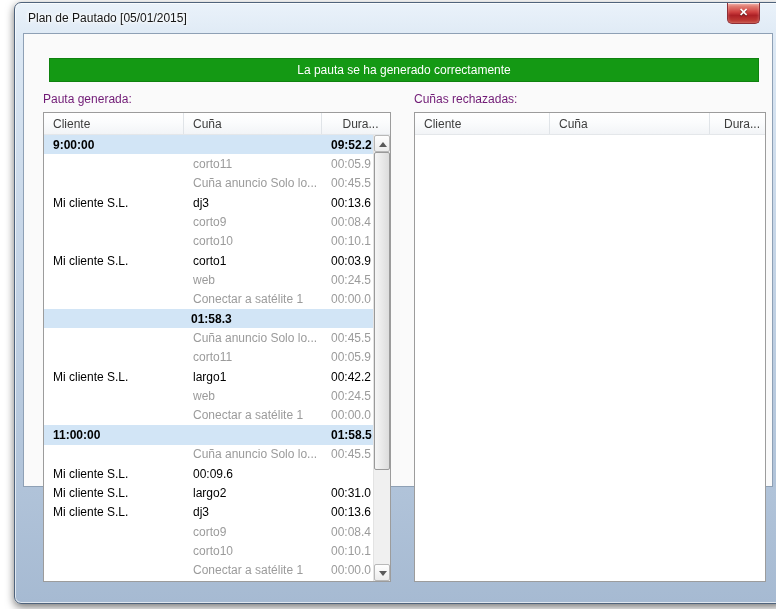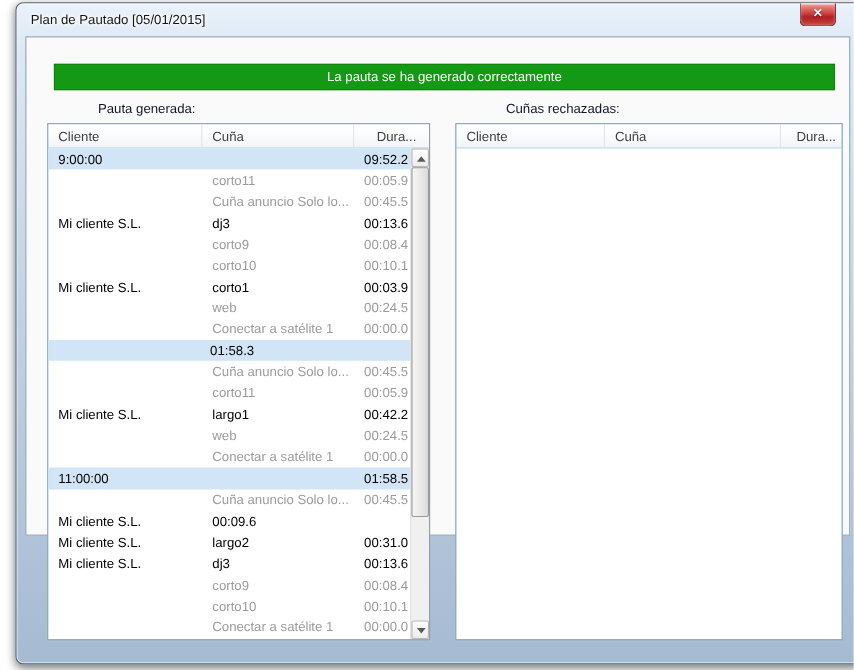--- a/index.html
+++ b/index.html
@@ -32,48 +32,48 @@
   
   .client{
     position:absolute;left:8px;top:30px;width:750px;height:454px;
     background:#fafafa;border:1px solid #8ea0b5;box-sizing:border-box;
   }
   .banner{
     position:absolute;left:25px;top:24px;width:710px;height:24px;
     background:#149914;border:1px solid #0f820f;box-sizing:border-box;
     color:#fff;text-align:center;line-height:22px;
   }
-  .panel-label{position:absolute;top:58px;color:#0f172a;white-space:nowrap;margin-left:46px;}
+  .panel-label{position:absolute;top:58px;color:#701a75;white-space:nowrap;}
   .label-left{left:19px;}
   .label-right{left:390px;}
   
   .table{
     position:absolute;top:78px;height:470px;box-sizing:border-box;
-    border:1px solid #9c9c9c;background:#7dd3fc;
+    border:1px solid #9c9c9c;background:#ef4444;
   }
   .table-left{left:19px;width:348px;}
   .table-right{left:390px;width:352px;}
   .thead{
     display:flex;height:22px;box-sizing:border-box;
     background:linear-gradient(180deg,#ffffff 0%,#fbfcfd 45%,#f2f4f7 100%);
     border-bottom:1px solid #e4e7ea;
   }
   .th{
     box-sizing:border-box;padding:4px 0 0 9px;color:#3d3d3d;white-space:nowrap;
     border-right:1px solid #e0e4e8;overflow:hidden;
   }
   .th.c3{border-right:none;flex:1;text-align:center;}
   .tbody{position:absolute;left:0;top:22px;right:0;bottom:0;overflow:hidden;background:#fff;}
   .tbody.with-scroll{right:17px;}
   .trow{display:flex;height:19.35px;align-items:center;cursor:default;}
   .cell{box-sizing:border-box;padding-left:9px;white-space:nowrap;overflow:hidden;}
   .c1{width:140px;flex:none;}
   .c2{width:138px;flex:none;}
   .c3{flex:1;}
-  .row-group{background:#d2e5f6;}
+  .row-group{background:#d2e5f6;font-weight:bold;}
   .row-group .cell{color:#000;}
   .row-auto .c2,.row-auto .c3,.row-auto .c1{color:#9b9b9b;}
   .row-normal .cell{color:#000;}
   
   .vscroll{
     position:absolute;top:22px;right:0;bottom:0;width:17px;
     background:#f0f0f0;border-left:1px solid #e3e3e3;box-sizing:border-box;
   }
   .sb-btn{
     position:absolute;left:0;width:16px;height:17px;box-sizing:border-box;

